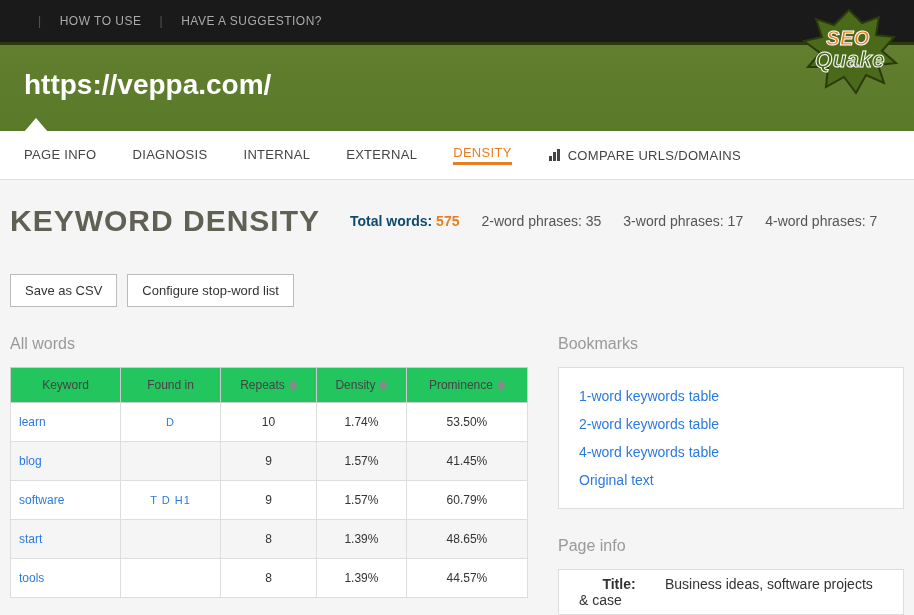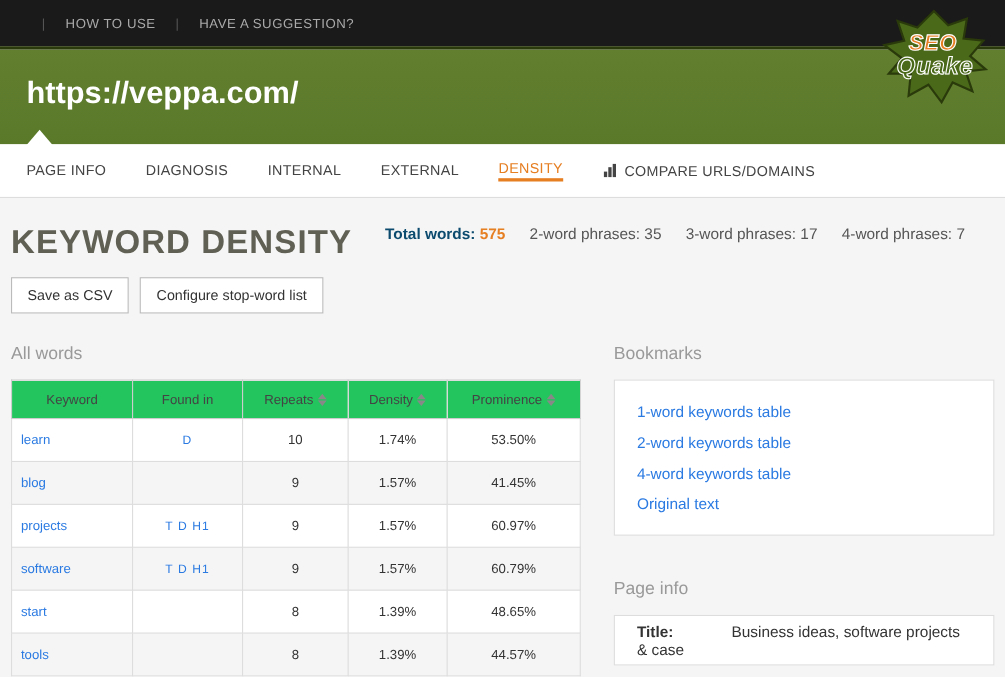--- a/index.html
+++ b/index.html
@@ -10,21 +10,21 @@
 .logo { position: absolute; right: 10px; top: 5px; z-index: 10; }
 .header { background: #5a7a2a; background: linear-gradient(#627e2f 0%, #5a7a2a 100%); color: #fff; padding: 24px 24px 30px; border-top: 3px solid #2a3a0a; position: relative; }
 .header .url { font-size: 28px; font-weight: bold; }
 .pointer { position: absolute; bottom: -1px; left: 24px; width: 0; height: 0; border-left: 12px solid transparent; border-right: 12px solid transparent; border-bottom: 14px solid #fff; }
 .tabs { background: #fff; display: flex; align-items: center; padding: 14px 24px; border-bottom: 1px solid #ddd; font-size: 13px; color: #444; letter-spacing: 0.3px; }
 .tabs .tab { margin-right: 36px; cursor: pointer; padding-bottom: 2px; }
 .tabs .tab.active { color: #e67e22; border-bottom: 3px solid #e67e22; font-weight: 500; }
 .tabs .compare { display: flex; align-items: center; cursor: pointer; }
 .tabs .compare svg { margin-right: 6px; }
 .content { padding: 24px 10px 0; }
-.title-row { display: flex; align-items: flex-start; flex-wrap: wrap; margin-bottom: 14px; }
+.title-row { display: flex; align-items: center; flex-wrap: wrap; margin-bottom: 36px; }
 .page-title { font-size: 30px; font-weight: bold; color: #606055; letter-spacing: 1px; margin-right: 30px; }
 .stats { font-size: 14px; color: #555; display: flex; gap: 22px; }
 .stats b { color: #0c4a6e; }
 .stats .orange { color: #e67e22; font-weight: bold; }
 .btns { display: flex; gap: 10px; margin-bottom: 28px; }
 .btn { border: 1px solid #bbb; background: #fff; padding: 8px 14px; font-size: 13px; cursor: pointer; color: #333; }
 .main { display: flex; gap: 30px; align-items: flex-start; }
 .left { flex: 1; }
 .right { width: 346px; }
 .section-title { color: #999; font-size: 16px; margin-bottom: 14px; font-weight: normal; }
@@ -34,25 +34,25 @@
 .sort-arrows { display: inline-block; margin-left: 4px; vertical-align: middle; }
 .arrow-up, .arrow-down { width: 0; height: 0; display: block; }
 .arrow-up { border-left: 4px solid transparent; border-right: 4px solid transparent; border-bottom: 5px solid #888; margin-bottom: 1px; }
 .arrow-down { border-left: 4px solid transparent; border-right: 4px solid transparent; border-top: 5px solid #888; }
 td { padding: 12px 8px; border: 1px solid #ddd; font-size: 12px; text-align: center; }
 tr:nth-child(even) td { background: #f5f5f5; }
 tr:nth-child(odd) td { background: #fff; }
 td:first-child { text-align: left; }
 .kw-link { color: #2a7ae2; text-decoration: none; text-align: right; }
 .foundin { color: #2a7ae2; font-size: 11px; letter-spacing: 1px; }
-.bookmarks { background: #fff; border: 1px solid #ddd; padding: 20px; margin-bottom: 40px; }
+.bookmarks { background: #fff; border: 1px solid #ddd; padding: 20px; margin-bottom: 28px; }
 .bookmarks a { display: block; color: #2a7ae2; text-decoration: none; margin-bottom: 12px; font-size: 14px; }
 .bookmarks a:last-child { margin-bottom: 0; }
 .pageinfo { background: #fff; border: 1px solid #ddd; padding: 6px 20px; font-size: 14px; }
-.pageinfo .lbl { font-weight: bold; display: inline-block; width: 80px; text-align: left; margin-right: 6px; }
+.pageinfo .lbl { font-weight: bold; display: inline-block; width: 80px; text-align: center; margin-right: 6px; }
 </style>
 </head>
 <body>
 
 <div class="topbar">
   <span class="sep">|</span>
   <a href="#">HOW TO USE</a>
   <span class="sep">|</span>
   <a href="#">HAVE A SUGGESTION?</a>
   <div class="logo">
@@ -123,27 +123,20 @@
               <td>53.50%</td>
             </tr>
             <tr>
               <td><a href="#" class="kw-link">blog</a></td>
               <td><span class="foundin"></span></td>
               <td>9</td>
               <td>1.57%</td>
               <td>41.45%</td>
             </tr>
             <tr>
-              <td><a href="#" class="kw-link">projects</a></td>
-              <td><span class="foundin">T  D  H1</span></td>
-              <td>9</td>
-              <td>1.57%</td>
-              <td>60.97%</td>
-            </tr>
-            <tr>
               <td><a href="#" class="kw-link">software</a></td>
               <td><span class="foundin">T  D  H1</span></td>
               <td>9</td>
               <td>1.57%</td>
               <td>60.79%</td>
             </tr>
             <tr>
               <td><a href="#" class="kw-link">start</a></td>
               <td><span class="foundin"></span></td>
               <td>8</td>

